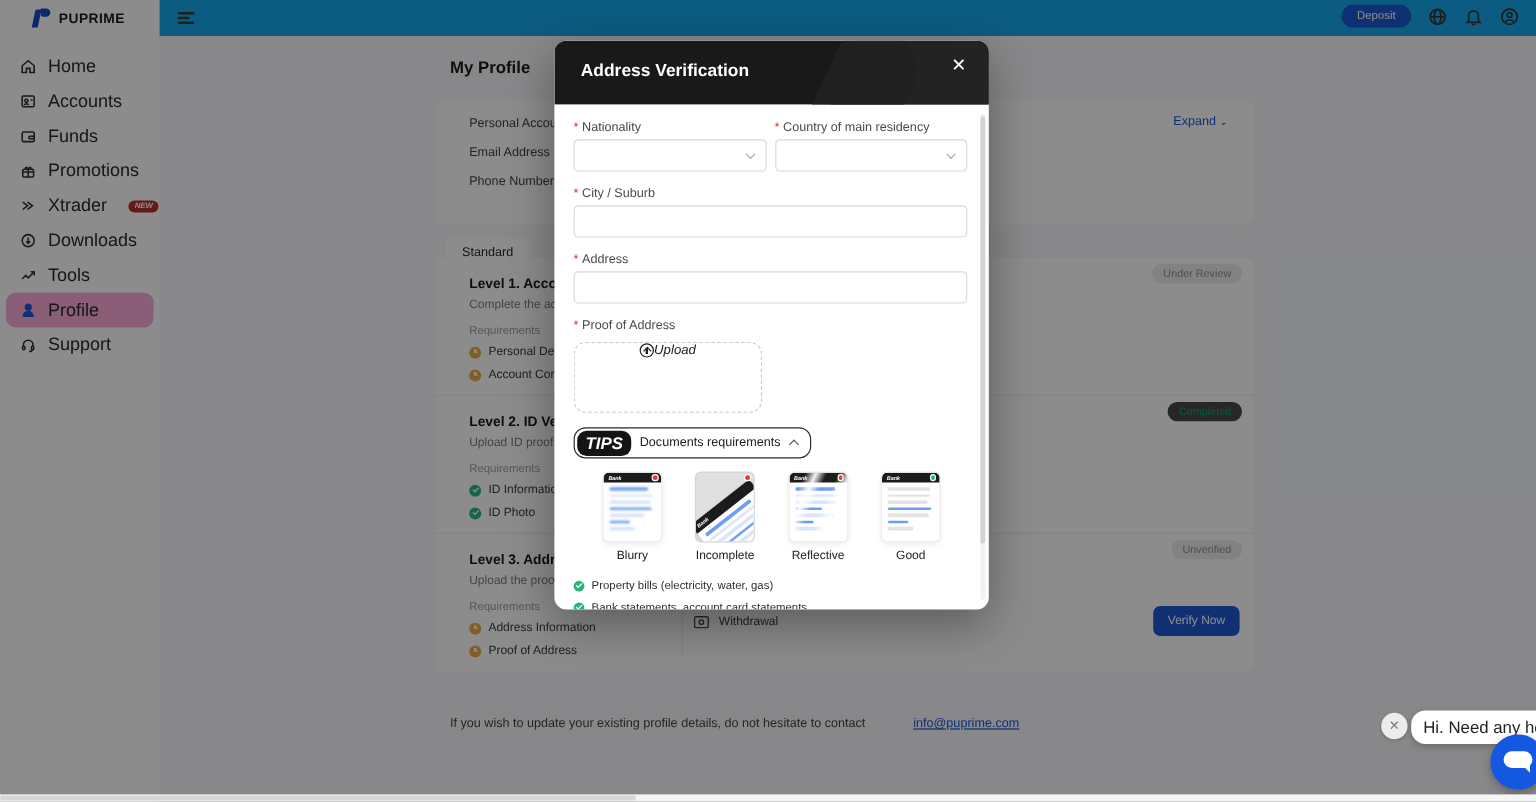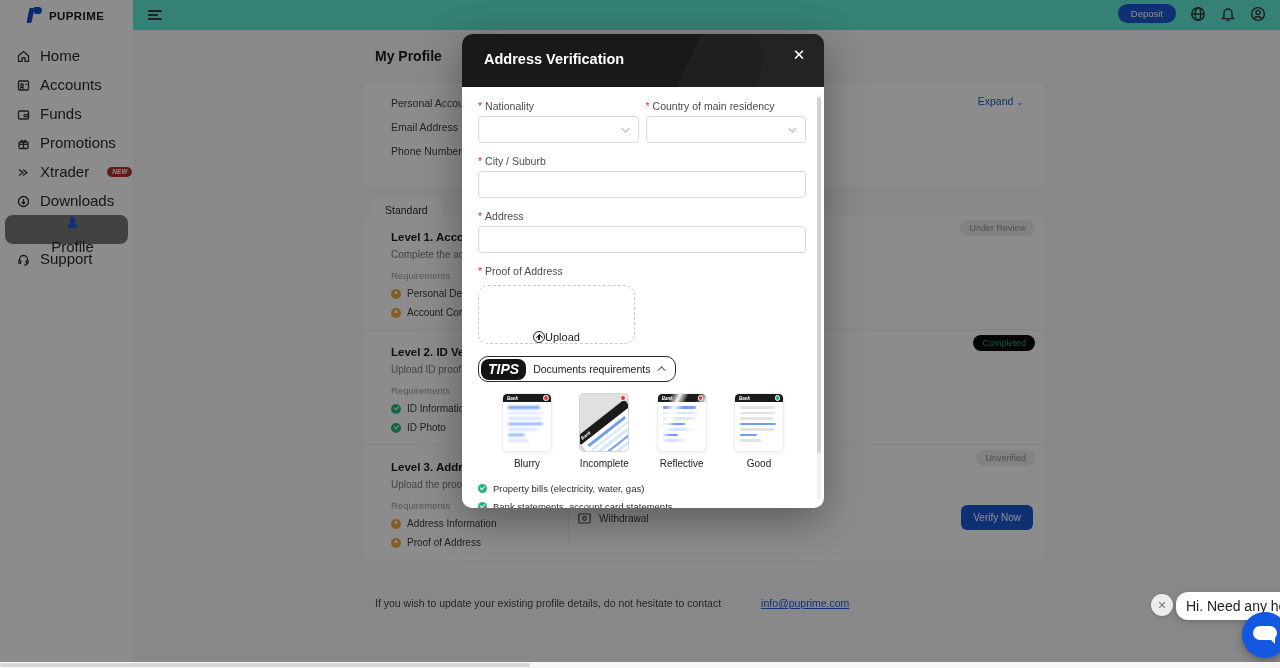--- a/index.html
+++ b/index.html
@@ -3,42 +3,42 @@
 <meta charset="utf-8">
 <style>
   * { margin:0; padding:0; box-sizing:border-box; }
   html,body { width:1280px; height:668px; overflow:hidden; }
   body { font-family:"Liberation Sans", sans-serif; background:#f7f8fa; position:relative; }
 
   
   .page { position:absolute; inset:0; background:#f7f8fa; }
 
   
-  .topbar { position:absolute; left:0; top:0; right:0; height:30px; background:#5eead4; }
+  .topbar { position:absolute; left:0; top:0; right:0; height:30px; background:#0ea5e9; }
   .hamburger { position:absolute; left:148px; top:8px; width:14px; height:12px; cursor:pointer; }
   .hamburger span { display:block; height:1.6px; background:#333; margin:2.4px 0; border-radius:1px; }
   .hamburger span:nth-child(2){ width:70%; }
   .topbar-right { position:absolute; right:14px; top:4px; display:flex; align-items:center; gap:14px; }
   .deposit-btn { background:#1552d0; color:#fff; font-size:9.5px; border:none; border-radius:10px;
                  padding:4px 13px; cursor:pointer; }
   .tb-icon { width:16px; height:16px; display:block; cursor:pointer; }
   .tb-icon svg { width:16px; height:16px; stroke:#2c2c2c; fill:none; stroke-width:1.4; }
 
   
   .sidebar { position:absolute; left:0; top:0; width:133px; bottom:0; background:#fff; }
   .logo { display:flex; align-items:center; gap:6px; padding:7px 0 9px 28px; }
   .logo-glyph { width:15px; height:17px; position:relative; }
   .logo-glyph i { position:absolute; background:#0d47c0; border-radius:1px; }
   .logo-glyph i:nth-child(1){ left:0; top:1px; width:5px; height:15px; transform:skewX(-12deg); }
   .logo-glyph i:nth-child(2){ left:6px; top:0; width:8px; height:7px; border-radius:0 6px 6px 3px; }
   .logo-text { font-size:11.5px; font-weight:bold; letter-spacing:.4px; color:#111; }
   .nav { padding:8px 5px 0 5px; }
   .nav-item { display:flex; align-items:center; gap:10px; height:29px; padding-left:12px;
               border-radius:8px; cursor:pointer; color:#222; }
-  .nav-item.active { background:#737373;flex-direction:column; }
+  .nav-item.active { background:#f9a8d4; }
   .nav-item .ni { width:13px; height:13px; flex:0 0 13px; }
   .nav-item .ni svg { width:13px; height:13px; stroke:#2b2b2b; fill:none; stroke-width:1.3; }
   .nav-item.active .ni svg { stroke:#1552d0; fill:#1552d0; }
   .nav-label { font-size:15px; }
   .new-badge { background:#b02a22; color:#fff; font-size:6.5px; font-style:italic; font-weight:bold;
                border-radius:7px; padding:1.5px 5px; margin-left:8px; }
 
   
   .main { position:absolute; left:133px; top:30px; right:0; bottom:0; }
   .page-title-row { display:flex; align-items:center; gap:34px; padding:18px 0 0 242px; }
@@ -66,21 +66,21 @@
   .st-ico.pending::after { content:""; position:absolute; left:4.2px; top:2.2px; width:1.4px; height:3.4px;
                            background:#fff; }
   .st-ico.pending::before { content:""; position:absolute; left:4.2px; top:4.6px; width:2.6px; height:1.4px;
                            background:#fff; }
   .st-ico.done { background:#25b57a; }
   .st-ico.done::after { content:""; position:absolute; left:2.6px; top:2.6px; width:4px; height:2px;
                         border-left:1.4px solid #fff; border-bottom:1.4px solid #fff; transform:rotate(-45deg); }
   .v-divider { position:absolute; left:205px; top:14px; bottom:14px; width:1px; background:#eee; }
   .badge { position:absolute; right:10px; top:5px; font-size:9px; border-radius:9px; padding:3px 9px; }
   .badge.gray { background:#ececec; color:#8b8b8b; }
-  .badge.green { background:#000000; color:#0c9e68; }
+  .badge.green { background:#404040; color:#0c9e68; }
   .benefit-item { position:absolute; left:215px; top:68px; display:flex; align-items:center; gap:8px;
                   font-size:10px; color:#333; }
   .benefit-item svg { width:13px; height:11px; stroke:#444; fill:none; stroke-width:1.2; }
   .verify-btn { position:absolute; right:12px; top:60px; background:#1552d0; color:#fff; border:none;
                 border-radius:6px; font-size:10px; padding:7px 12px; cursor:pointer; }
 
   .footer-note { position:absolute; left:242px; top:567px; font-size:10.5px; color:#3c3c3c; }
   .footer-note a { color:#1552d0; cursor:pointer;padding-left:37px; }
 
   
@@ -110,21 +110,21 @@
   .two-col { display:flex; gap:7px; }
   .two-col > div { flex:1; }
   .sel, .inp { width:100%; height:27px; border:1px solid #d9d9d9; border-radius:4px; background:#fff;
                position:relative; cursor:pointer; }
   .sel .chev-d { position:absolute; right:9px; top:8px; width:7px; height:7px; border-left:1.4px solid #9a9a9a;
                  border-bottom:1.4px solid #9a9a9a; transform:rotate(-45deg) scale(.8); }
   .inp input { width:100%; height:100%; border:none; outline:none; background:transparent; padding:0 8px;
                font-size:11px; font-family:"Liberation Sans", sans-serif; }
 
   .upload-box { width:157px; height:59px; border:1.5px dashed #c9c9c9; border-radius:10px; margin-top:8px;
-                display:flex; align-items:flex-end; justify-content:center; gap:0; cursor:pointer; }
+                display:flex; align-items:flex-start; justify-content:center; gap:0; cursor:pointer;font-style:italic; }
   .upload-ico { width:12px; height:12px; border:1.2px solid #222; border-radius:50%; position:relative; }
   .upload-ico::after { content:""; position:absolute; left:4.3px; top:3px; width:1.3px; height:5px; background:#222; }
   .upload-ico::before { content:""; position:absolute; left:2.8px; top:2.6px; width:4px; height:4px;
                 border-left:1.3px solid #222; border-top:1.3px solid #222; transform:rotate(45deg); }
   .upload-label { font-size:11px; color:#1c1c1c; }
 
   .tips-row { margin-top:12px; display:inline-flex; align-items:center; border:1px solid #2a2a2a;
               border-radius:10px; padding:1.5px 9px 1.5px 2px; cursor:pointer; }
   .tips-pill { background:#141414; color:#fff; font-size:14px; font-style:italic; font-weight:bold;
                border-radius:8px; padding:2.5px 7px; margin-right:7px; }
@@ -267,20 +267,27 @@
         <span class="new-badge">NEW</span>
       </div>
       <div class="nav-item">
         <span class="ni"><svg viewBox="0 0 13 13">
               <circle cx="6.5" cy="6.5" r="5"></circle>
               <line x1="6.5" y1="4" x2="6.5" y2="8.5"></line>
               <path d="M4.8 7 L6.5 8.8 L8.2 7"></path>
             </svg></span>
         <span class="nav-label">Downloads</span>
       </div>
+      <div class="nav-item">
+        <span class="ni"><svg viewBox="0 0 13 13">
+              <path d="M1.5 9.5 L4.5 6.5 L6.5 8.5 L11.5 3.5"></path>
+              <path d="M8.5 3.5 H11.5 V6.5"></path>
+            </svg></span>
+        <span class="nav-label">Tools</span>
+      </div>
       <div class="nav-item active">
         <span class="ni"><svg viewBox="0 0 13 13">
               <circle cx="6.5" cy="4" r="2.4"></circle>
               <path d="M2.5 11.5 a4 4 0 0 1 8 0 Z"></path>
             </svg></span>
         <span class="nav-label">Profile</span>
       </div>
       <div class="nav-item">
         <span class="ni"><svg viewBox="0 0 13 13">
               <path d="M2.5 8 V6.5 a4 4 0 0 1 8 0 V8"></path>

